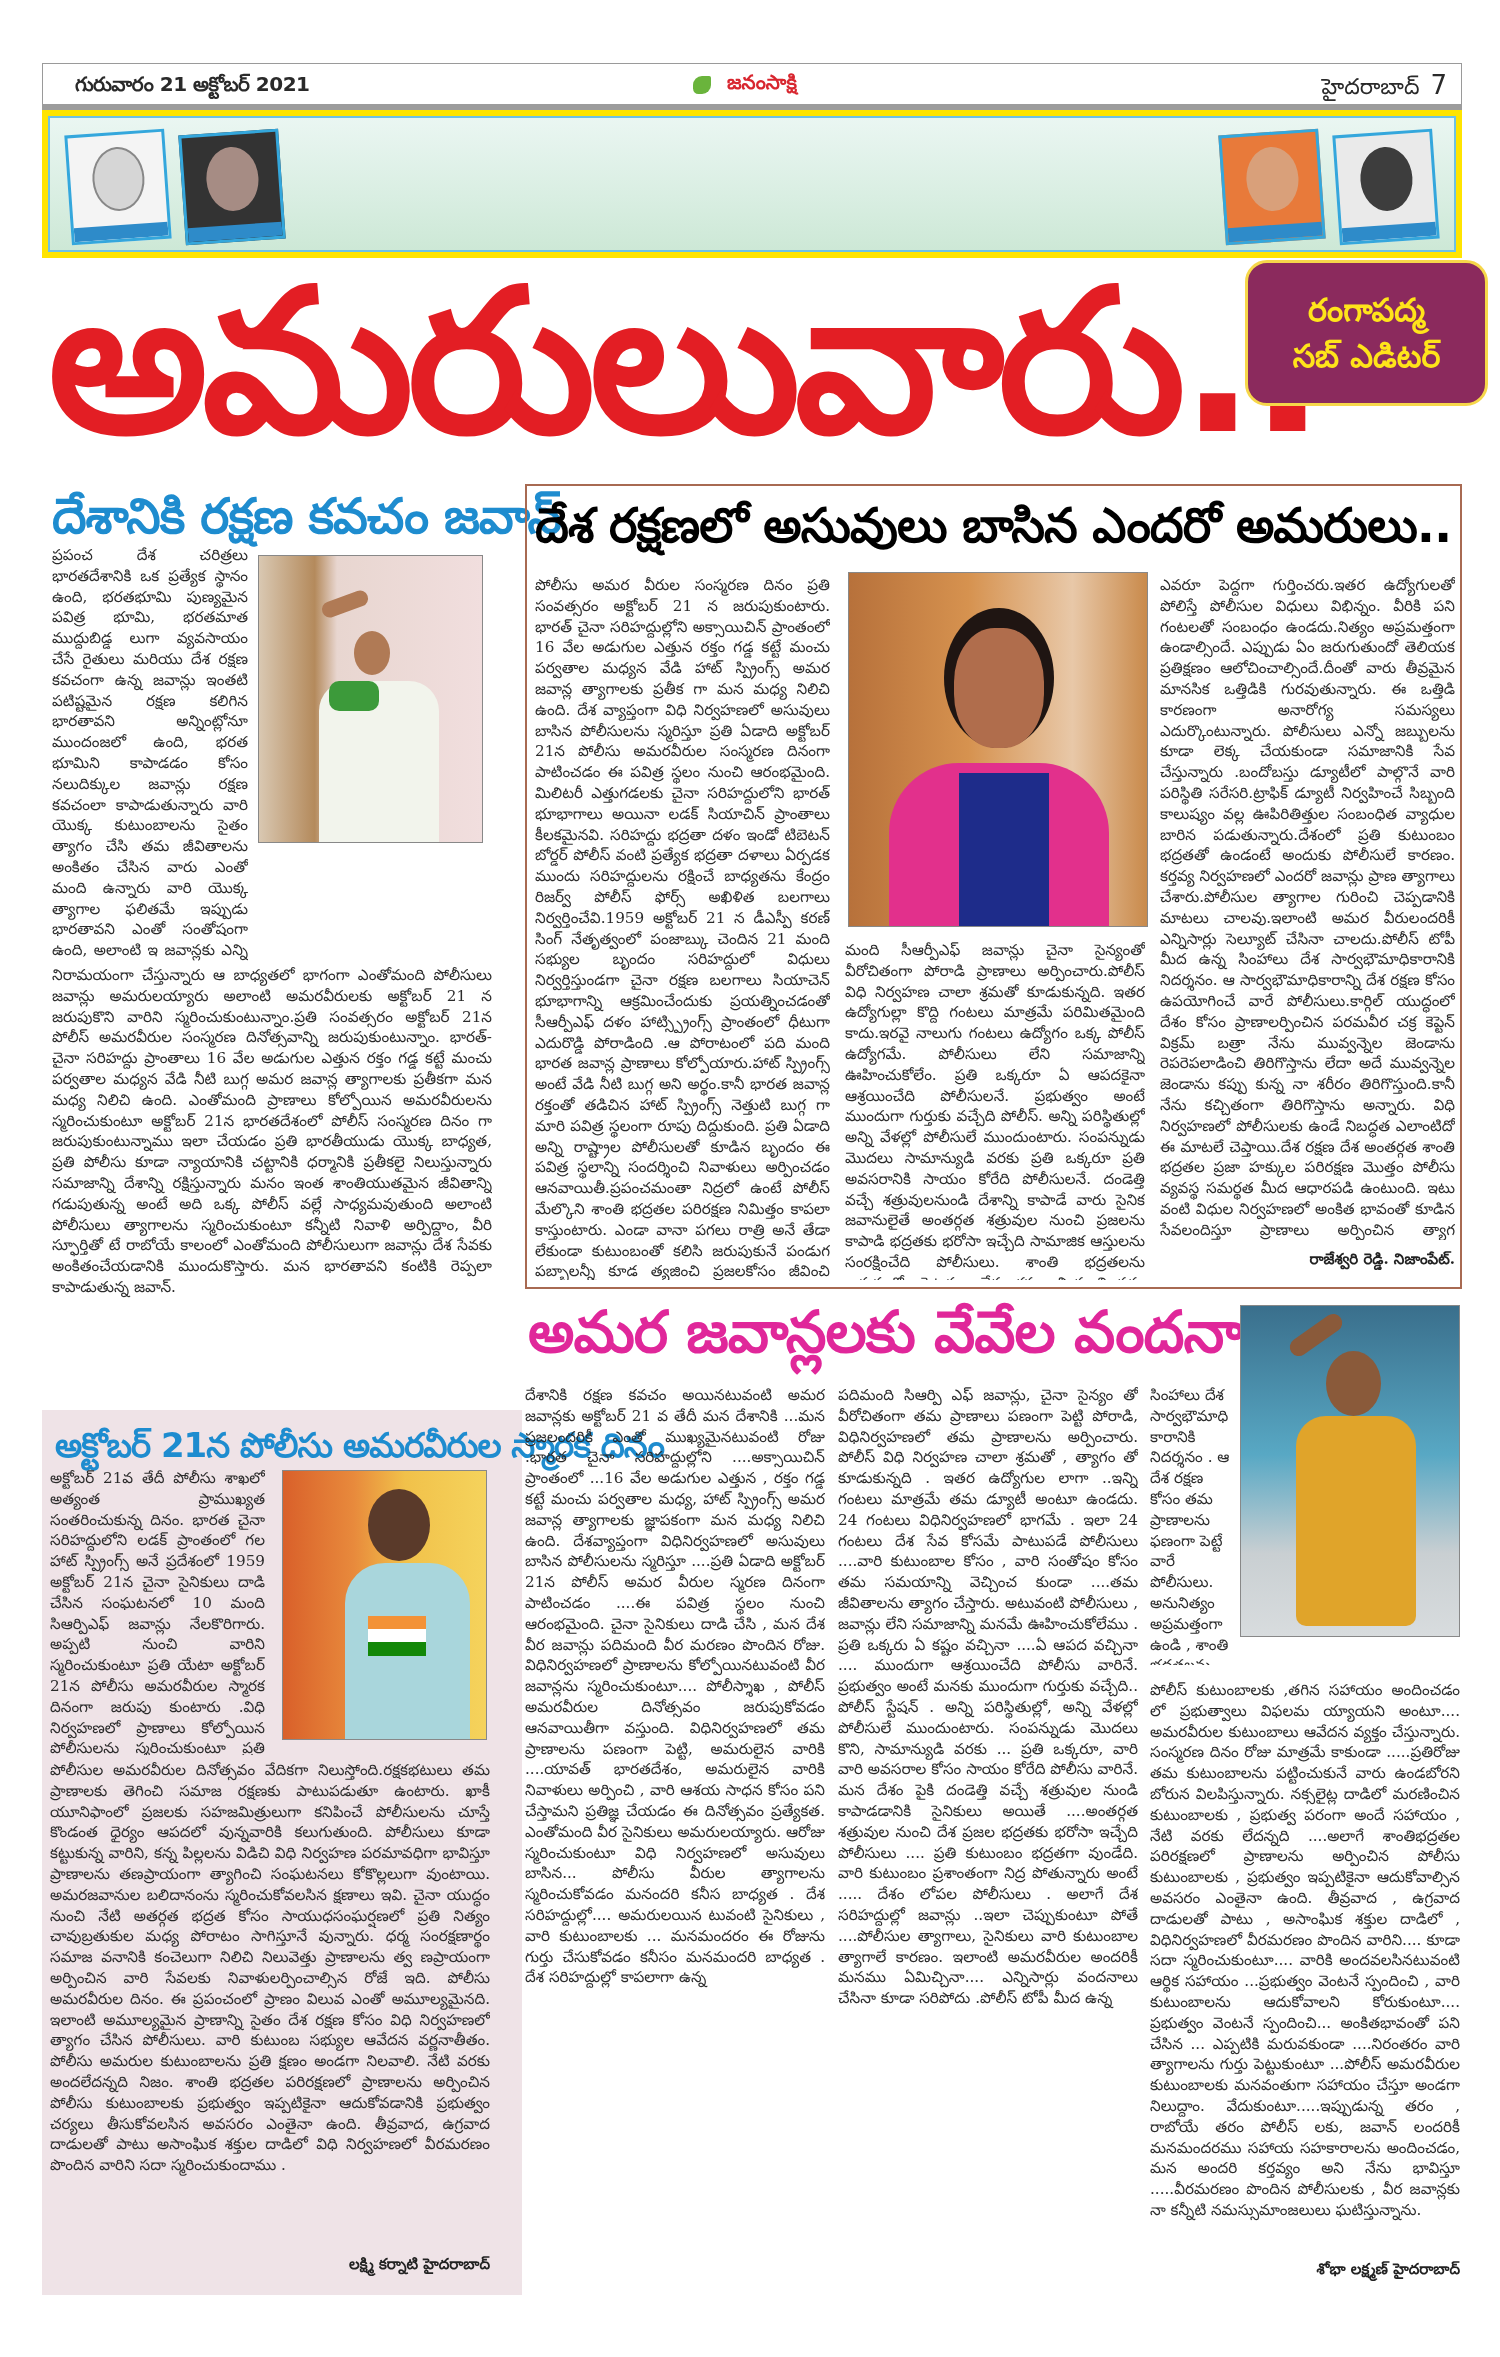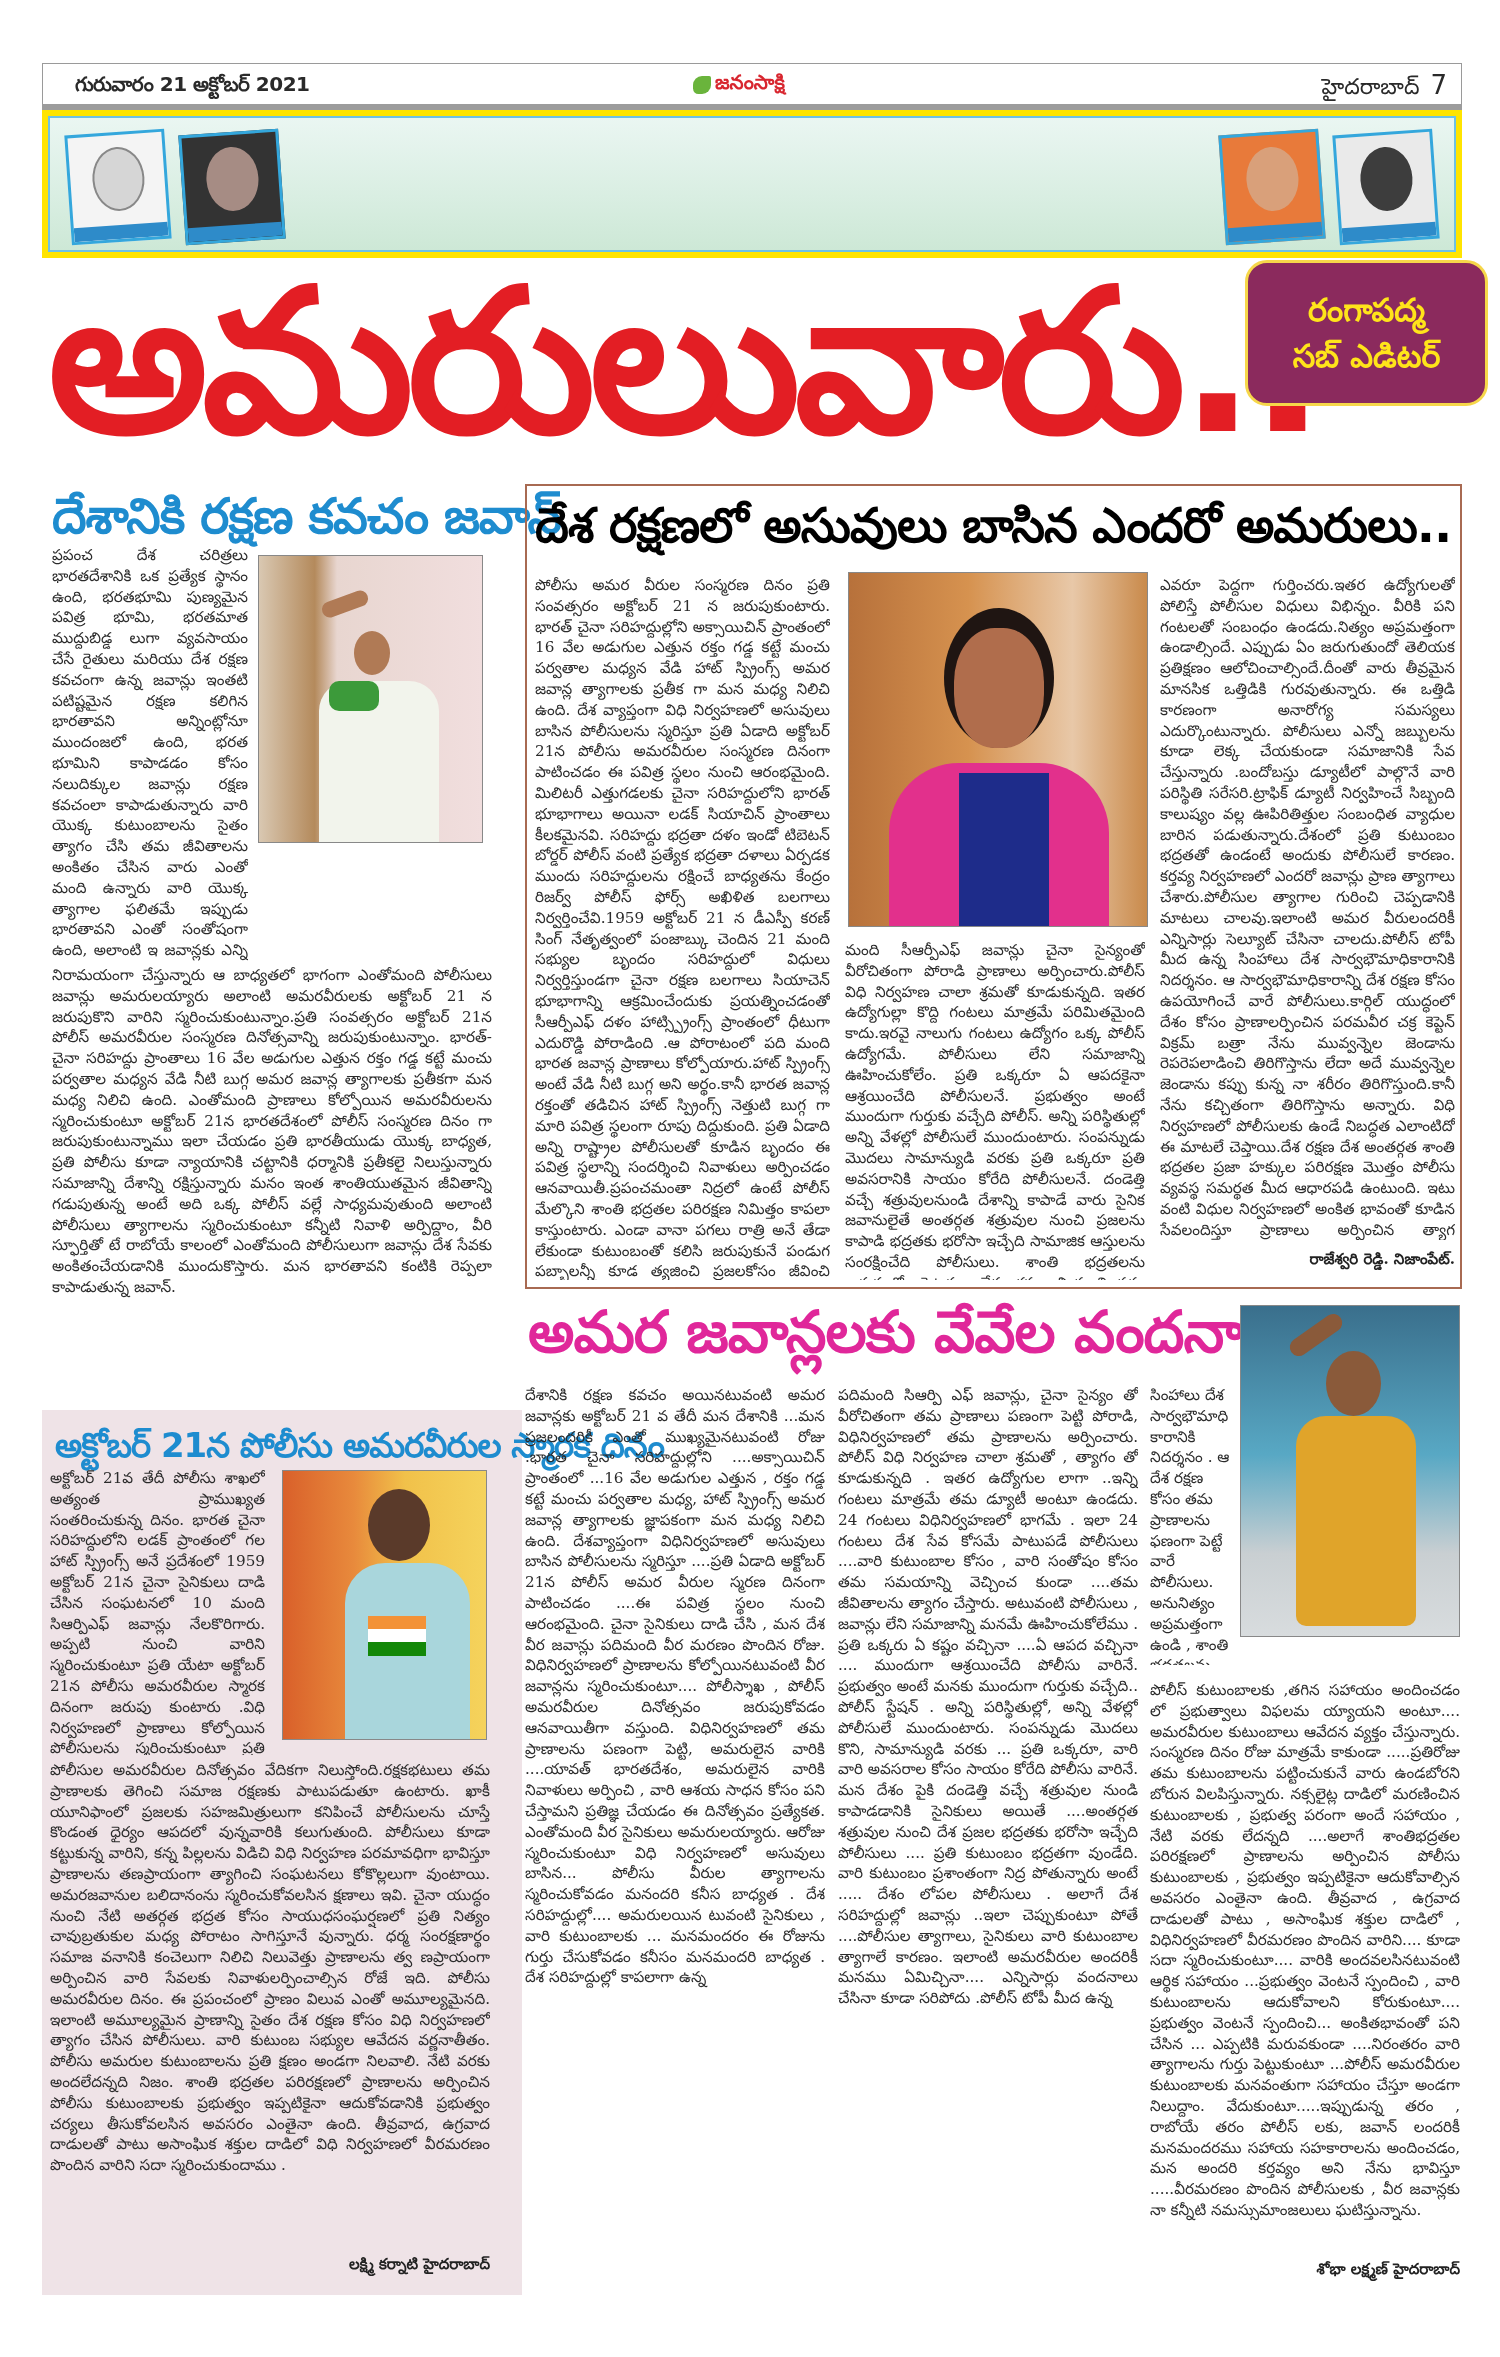--- a/index.html
+++ b/index.html
@@ -4,21 +4,21 @@
 <style>
   * { box-sizing: border-box; margin: 0; padding: 0; }
   html, body { width: 1500px; height: 2357px; background: #ffffff; overflow: hidden; }
   body { position: relative; font-family: "DejaVu Sans", sans-serif; color: #222; }
 
   .abs { position: absolute; }
 
   
   .page-header { left: 42px; top: 63px; width: 1420px; height: 42px; border: 1px solid #9a9a9a; border-bottom: none; background: #fff; }
   .hdr-date { left: 32px; top: 8px; font-size: 20px; font-weight: bold; color: #2a2a2a; letter-spacing: -0.5px; }
-  .hdr-logo { left: 650px; top: 6px; font-size: 20px; font-weight: bold; color: #d8262f; display: flex; align-items: center; gap: 4px; }
+  .hdr-logo { left: 650px; top: 6px; font-size: 20px; font-weight: bold; color: #d8262f; display: flex; align-items: center; gap: 16px; }
   .logo-leaf { width: 18px; height: 18px; background: #6ab43c; border-radius: 50% 10% 50% 30%; display: inline-block; }
   .hdr-city { right: 14px; top: 6px; font-size: 22px; color: #2a2a2a; }
   .hdr-page { font-size: 26px; margin-left: 4px; }
 
   
   .banner { left: 42px; top: 104px; width: 1420px; height: 154px; border-top: 6px solid #9c9c9c; background: #ffe400; padding: 6px; }
   .banner-inner { position: relative; width: 100%; height: 100%; background: linear-gradient(180deg,#eaf6f2 0%, #d9eee2 60%, #cde8d6 100%); border: 2px solid #6ec1e4; overflow: hidden; }
   .banner-title { position: absolute; left: 260px; right: 260px; top: 0; text-align: center; font-size: 96px; font-weight: bold; color: #d42f7e; line-height: 126px; text-shadow: 4px 4px 0 #b3b3b3; letter-spacing: 2px; font-family: "DejaVu Sans", sans-serif; }
   .portrait { position: absolute; top: 14px; width: 100px; height: 110px; border: 3px solid #34a7dc; transform: rotate(-4deg); background: #eee; overflow: hidden; }
   .portrait .cap { position: absolute; bottom: 0; left: 0; right: 0; height: 14px; background: #2e8bc9; }

